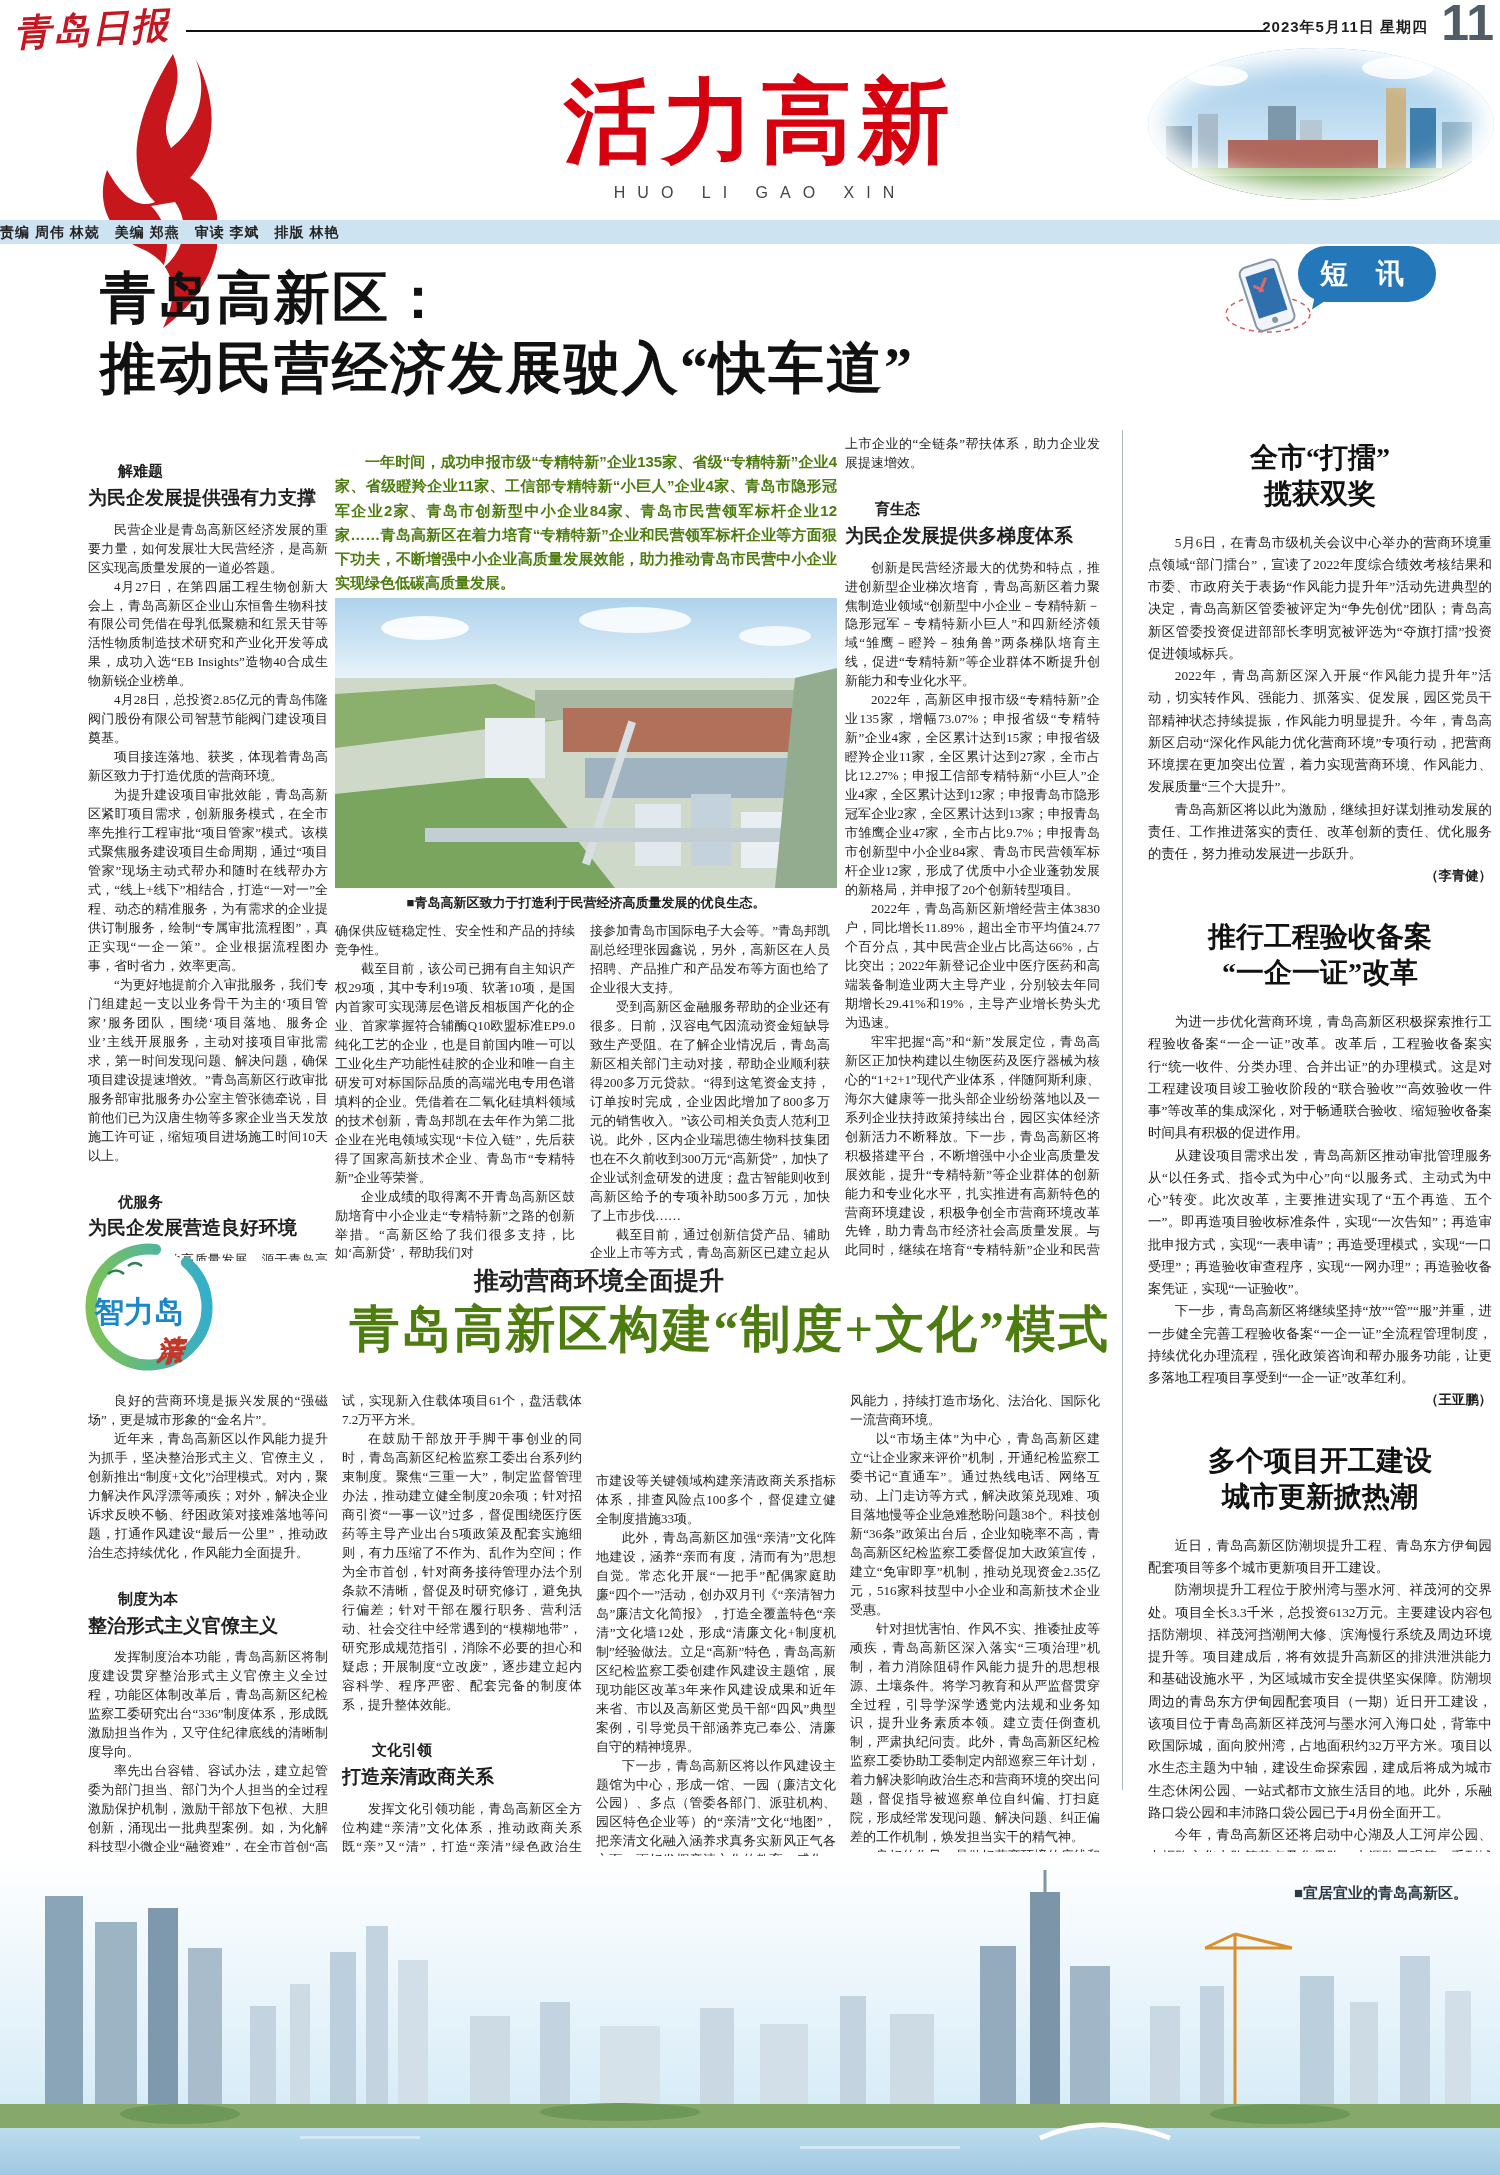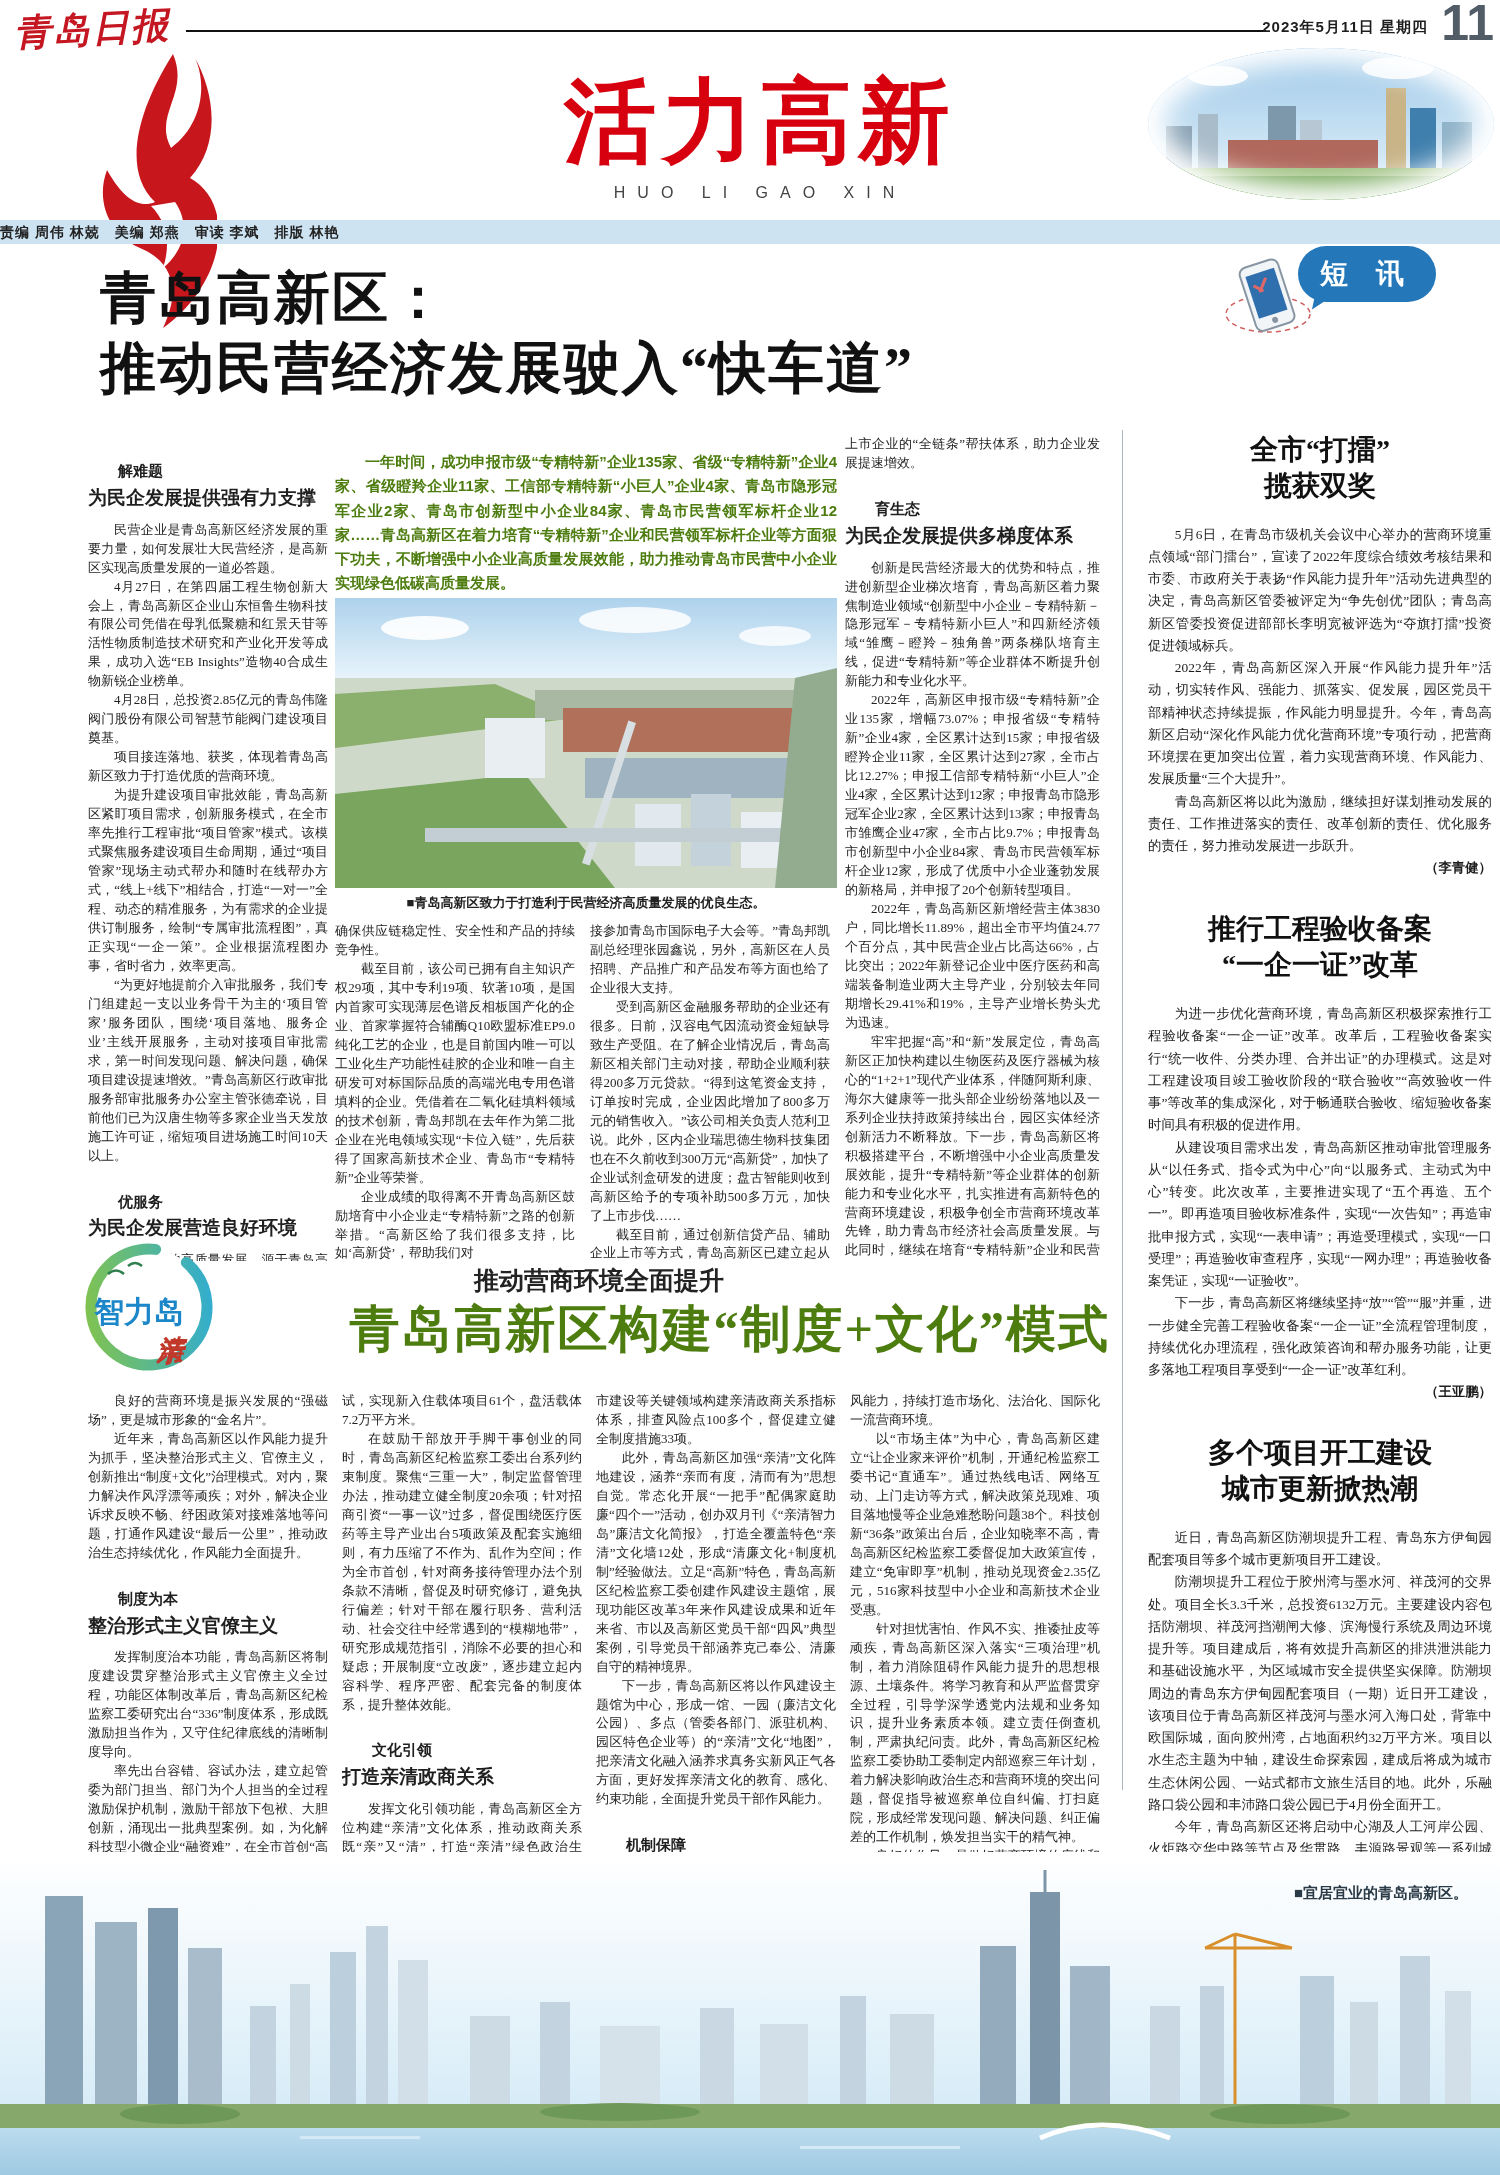--- a/index.html
+++ b/index.html
@@ -50,21 +50,21 @@
   
   #side-divider{left:1122px;top:430px;width:1px;height:1360px;background:#a9b4bd;}
   #side-phone{left:1220px;top:250px;width:96px;height:96px;}
   #side-badge{left:1298px;top:246px;width:138px;height:56px;background:#2478ba;border-radius:30px;
       color:#fff;text-align:center;line-height:56px;font-size:28px;font-weight:700;letter-spacing:10px;
       font-family:"Liberation Sans",sans-serif;}
   #side-badge i{position:absolute;left:16px;bottom:-10px;width:0;height:0;border:11px solid transparent;
       border-top-color:#2478ba;border-left-color:#2478ba;transform:rotate(12deg);}
   #side-flow{left:1148px;top:420px;width:344px;height:1432px;overflow:hidden;}
   .side-h{font-size:28px;font-weight:900;text-align:center;line-height:1.28;margin:34px 0 20px;color:#111;}
-  .side-h.first{margin-top:12px;}
+  .side-h.first{margin-top:20px;}
   .side-p{font-size:13.4px;line-height:1.66;text-align:justify;text-indent:2em;}
   .side-b{text-align:right;font-weight:700;font-size:13.4px;margin:2px 0 0;}
 
   
   #a2-logo{left:78px;top:1236px;width:142px;height:142px;}
   #a2-kicker{left:88px;top:1264px;width:1022px;text-align:center;font-size:25px;font-weight:700;
       color:#222;font-family:"Liberation Sans",sans-serif;}
   #a2-headline{left:88px;top:1296px;width:1022px;text-align:right;font-size:50px;font-weight:900;
       letter-spacing:2px;color:#4d7c0f;}
 
@@ -259,21 +259,21 @@
       <div class="blk-p">发挥制度治本功能，青岛高新区将制度建设贯穿整治形式主义官僚主义全过程，功能区体制改革后，青岛高新区纪检监察工委研究出台“336”制度体系，形成既激励担当作为，又守住纪律底线的清晰制度导向。</div>
       <div class="blk-p">率先出台容错、容试办法，建立起管委为部门担当、部门为个人担当的全过程激励保护机制，激励干部放下包袱、大胆创新，涌现出一批典型案例。如，为化解科技型小微企业“融资难”，在全市首创“高新贷”金融服务新模式，引导区内银行为企业提供无抵押、无担保的“纯信用”贷款支持，促成60余家企业实现融资2.3亿元，引来金融“活水”助力小微企业茁壮成长。针对“载体类”项目联审耗时长、要件繁琐问题，将“备案容缺受理”纳入容</div>
     </div>
   <div class="abs col" style="left:342px;top:1392px;width:240px;height:460px;">
       <div class="blk-p0">试，实现新入住载体项目61个，盘活载体7.2万平方米。</div>
       <div class="blk-p">在鼓励干部放开手脚干事创业的同时，青岛高新区纪检监察工委出台系列约束制度。聚焦“三重一大”，制定监督管理办法，推动建立健全制度20余项；针对招商引资“一事一议”过多，督促围绕医疗医药等主导产业出台5项政策及配套实施细则，有力压缩了不作为、乱作为空间；作为全市首创，针对商务接待管理办法个别条款不清晰，督促及时研究修订，避免执行偏差；针对干部在履行职务、营利活动、社会交往中经常遇到的“模糊地带”，研究形成规范指引，消除不必要的担心和疑虑；开展制度“立改废”，逐步建立起内容科学、程序严密、配套完备的制度体系，提升整体效能。</div>
       <div class="blk-k">文化引领</div>
       <div class="blk-s">打造亲清政商关系</div>
       <div class="blk-p">发挥文化引领功能，青岛高新区全方位构建“亲清”文化体系，推动政商关系既“亲”又“清”，打造“亲清”绿色政治生态，构建公平市场环境。</div>
     </div>
-  <div class="abs col" style="left:596px;top:1392px;width:240px;height:460px;">
+  <div class="abs col" style="left:596px;top:1472px;width:240px;height:460px;">
       <div class="blk-p0">市建设等关键领域构建亲清政商关系指标体系，排查风险点100多个，督促建立健全制度措施33项。</div>
       <div class="blk-p">此外，青岛高新区加强“亲清”文化阵地建设，涵养“亲而有度，清而有为”思想自觉。常态化开展“一把手”配偶家庭助廉“四个一”活动，创办双月刊《“亲清智力岛”廉洁文化简报》，打造全覆盖特色“亲清”文化墙12处，形成“清廉文化+制度机制”经验做法。立足“高新”特色，青岛高新区纪检监察工委创建作风建设主题馆，展现功能区改革3年来作风建设成果和近年来省、市以及高新区党员干部“四风”典型案例，引导党员干部涵养克己奉公、清廉自守的精神境界。</div>
       <div class="blk-p">下一步，青岛高新区将以作风建设主题馆为中心，形成一馆、一园（廉洁文化公园）、多点（管委各部门、派驻机构、园区特色企业等）的“亲清”文化“地图”，把亲清文化融入涵养求真务实新风正气各方面，更好发挥亲清文化的教育、感化、约束功能，全面提升党员干部作风能力。</div>
       <div class="blk-k">机制保障</div>
       <div class="blk-s">护航企业高质量发展</div>
     </div>
   <div class="abs col" style="left:850px;top:1392px;width:250px;height:460px;">
       <div class="blk-p0">风能力，持续打造市场化、法治化、国际化一流营商环境。</div>
       <div class="blk-p">以“市场主体”为中心，青岛高新区建立“让企业家来评价”机制，开通纪检监察工委书记“直通车”。通过热线电话、网络互动、上门走访等方式，解决政策兑现难、项目落地慢等企业急难愁盼问题38个。科技创新“36条”政策出台后，企业知晓率不高，青岛高新区纪检监察工委督促加大政策宣传，建立“免审即享”机制，推动兑现资金2.35亿元，516家科技型中小企业和高新技术企业受惠。</div>
       <div class="blk-p">针对担忧害怕、作风不实、推诿扯皮等顽疾，青岛高新区深入落实“三项治理”机制，着力消除阻碍作风能力提升的思想根源、土壤条件。将学习教育和从严监督贯穿全过程，引导学深学透党内法规和业务知识，提升业务素质本领。建立责任倒查机制，严肃执纪问责。此外，青岛高新区纪检监察工委协助工委制定内部巡察三年计划，着力解决影响政治生态和营商环境的突出问题，督促指导被巡察单位自纠偏、打扫庭院，形成经常发现问题、解决问题、纠正偏差的工作机制，焕发担当实干的精气神。</div>

